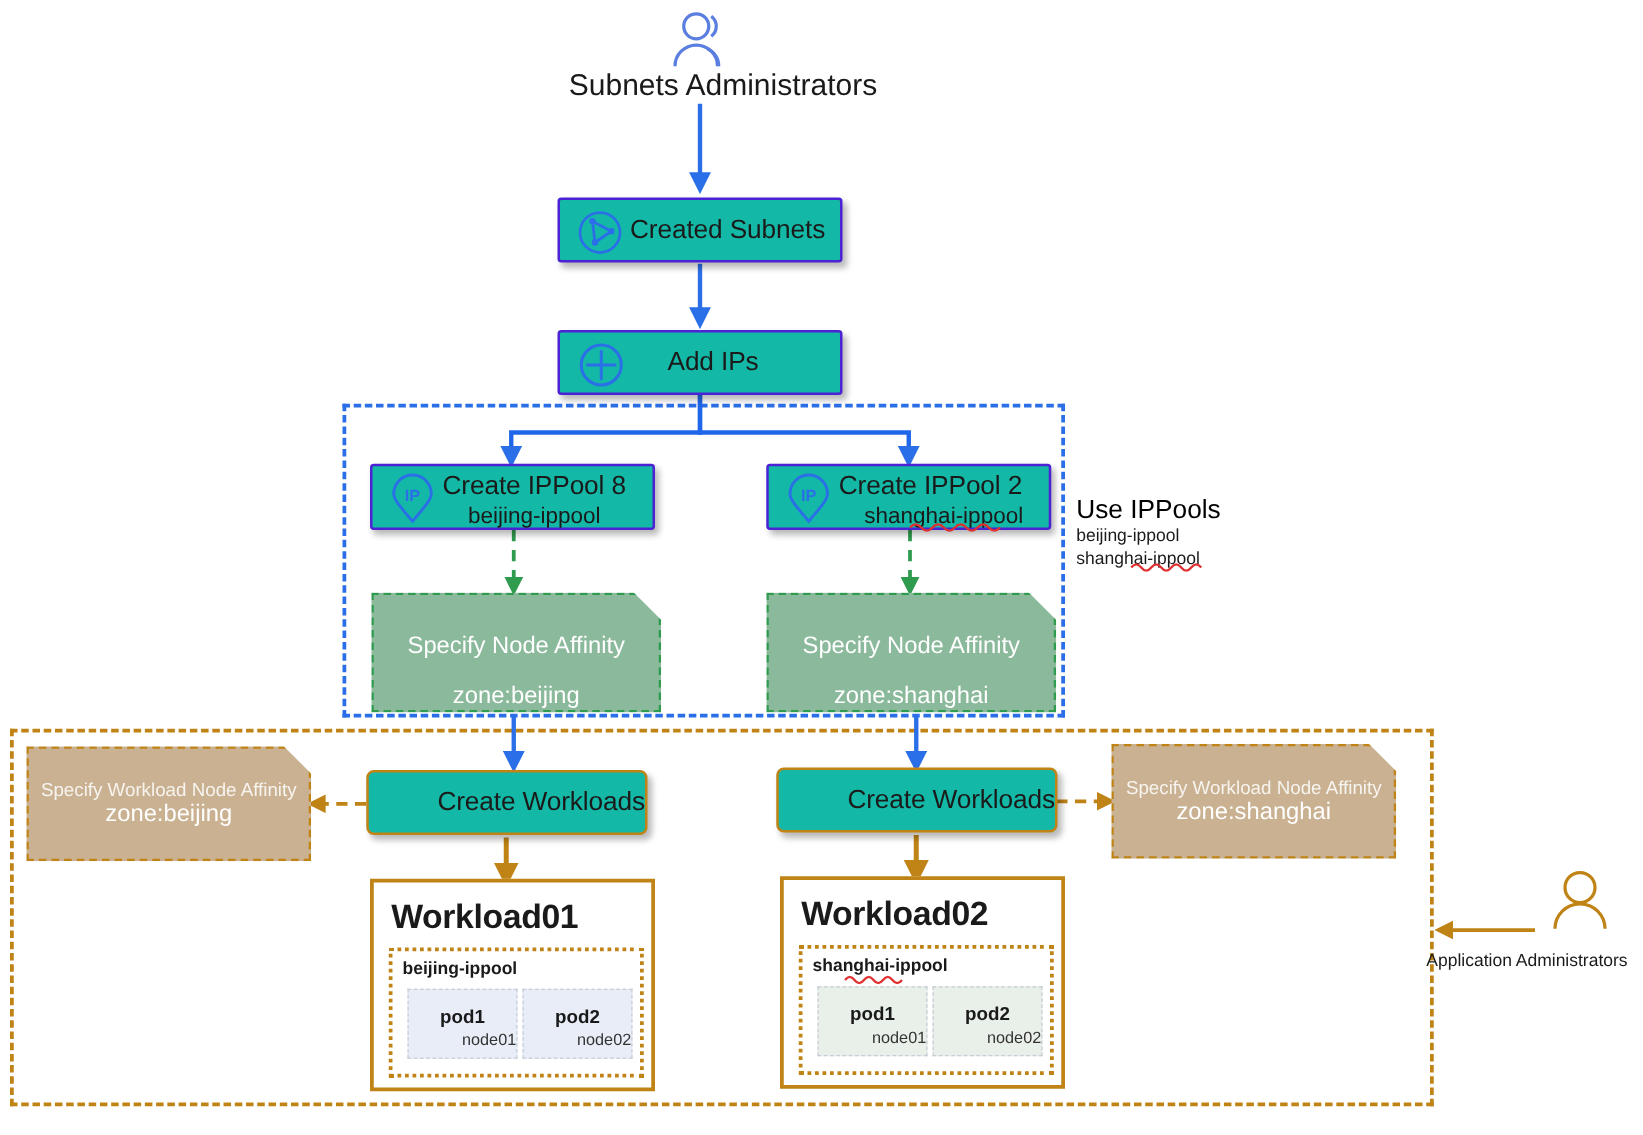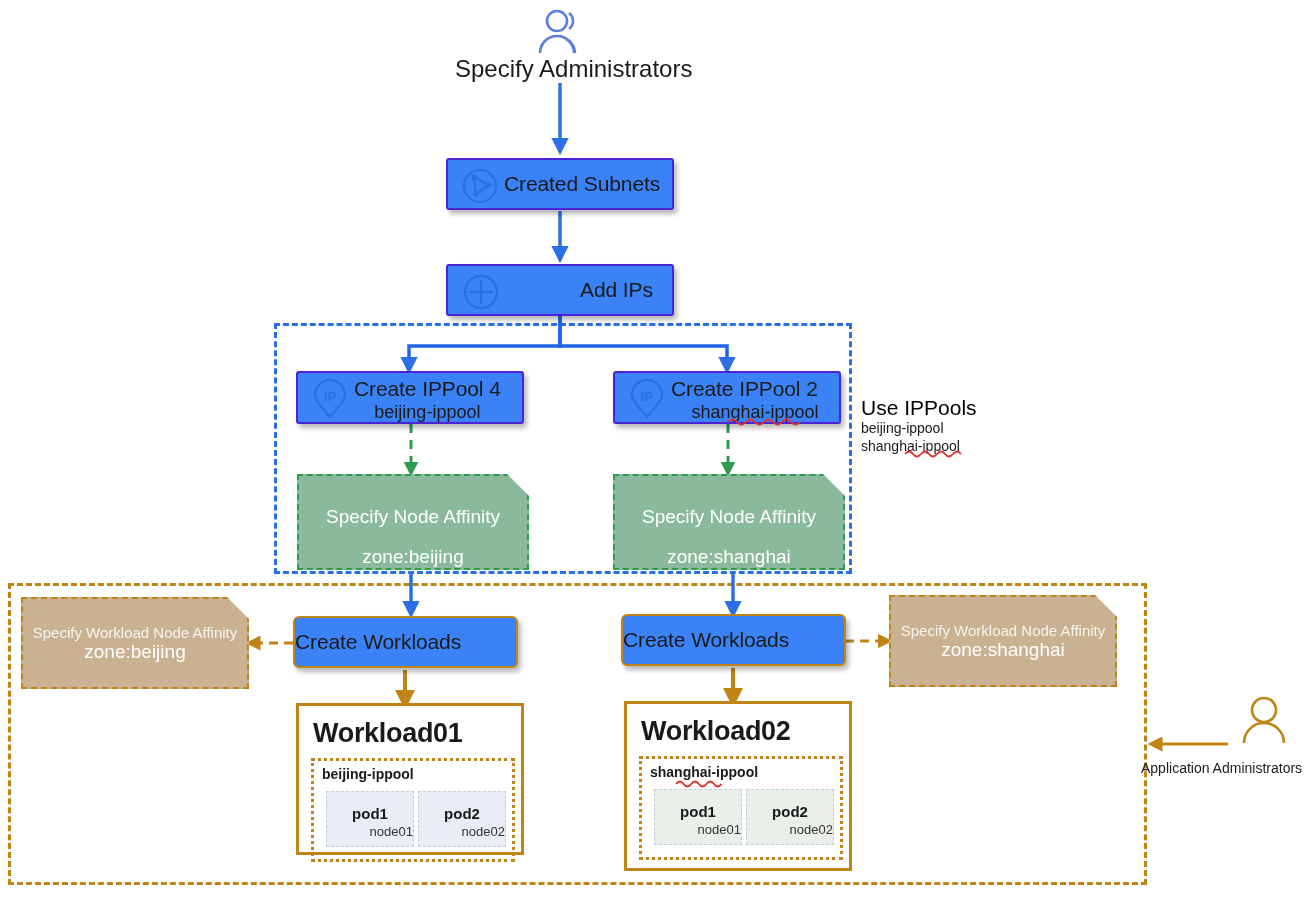--- a/index.html
+++ b/index.html
@@ -17,35 +17,34 @@
     height: 908px;
     background: #ffffff;
     overflow: hidden;
   }
   .abs { position: absolute; }
 
   
   .node {
     position: absolute;
     box-sizing: border-box;
-    background: #3b82f6;
+    background: #14b8a6;
     display: flex;
     align-items: center;
     border-radius: 3px;
   }
   .node-blue {
     border: 2.5px solid #4b23d4;
     box-shadow: 3px 4px 5px rgba(0,0,0,0.28);
-    padding-left: 46px;
   }
   .node-orange {
     border: 2.5px solid #bf8316;
     border-radius: 6px;
     box-shadow: 3px 4px 5px rgba(0,0,0,0.28);
-    justify-content: flex-start;
+    justify-content: flex-end;
   }
   .node-label {
     color: #1a1a1a;
     font-size: 21px;
     letter-spacing: -0.1px;
     white-space: nowrap;
   }
   .node-sublabel {
     color: #1a1a1a;
     font-size: 18px;
@@ -243,21 +242,21 @@
   </svg>
 
   <div class="abs" style="left:535px; top:8px; width:56px; height:48px;">
     <svg width="56" height="48" viewBox="0 0 56 48">
       <circle cx="22" cy="13" r="10" fill="none" stroke="#5b7fe0" stroke-width="2.6"></circle>
       <path d="M 5 45 a 17 17 0 0 1 34 0" fill="none" stroke="#5b7fe0" stroke-width="2.6"></path>
       <path d="M 34 5 a 10 10 0 0 1 0 16" fill="none" stroke="#5b7fe0" stroke-width="2.6"></path>
       <path d="M 40 45 a 15 15 0 0 0 -9 -14" fill="none" stroke="#5b7fe0" stroke-width="2.6"></path>
     </svg>
   </div>
-  <div class="persona-label" style="left:455px; top:55px; font-size:24px;">Specify Administrators</div>
+  <div class="persona-label" style="left:455px; top:55px; font-size:24px;">Subnets Administrators</div>
 
   <div class="node node-blue" style="left:446px; top:158px; width:228px; height:52px; padding-left:12px;">
     <span class="abs" style="left:14px; top:8px;">
       <svg width="36" height="36" viewBox="0 0 36 36">
         <circle cx="18" cy="18" r="16" fill="none" stroke="#2b6fe8" stroke-width="2.2"></circle>
         <path d="M 12 9 L 27 17 L 14 26 Z" fill="none" stroke="#2b6fe8" stroke-width="2.2" stroke-linejoin="round"></path>
         <circle cx="12" cy="9" r="2.6" fill="#2b6fe8"></circle>
         <circle cx="27" cy="17" r="2.6" fill="#2b6fe8"></circle>
         <circle cx="14" cy="26" r="2.6" fill="#2b6fe8"></circle>
       </svg>
@@ -276,21 +275,21 @@
   </div>
 
   <div class="node node-blue" style="left:296px; top:371px; width:228px; height:53px;">
     <span class="abs" style="left:14px; top:8px;">
       <svg width="36" height="38" viewBox="0 0 36 38">
         <path d="M 18 36 C 6 22 3 18 3 14 A 15 15 0 0 1 33 14 C 33 18 30 22 18 36 Z" fill="none" stroke="#2b6fe8" stroke-width="2.3"></path>
         <text x="18" y="20" font-family="Liberation Sans, sans-serif" font-size="13" font-weight="bold" fill="#2b6fe8" text-anchor="middle">IP</text>
       </svg>
     </span>
     <div class="abs" style="left:56px; top:4px;">
-      <div class="node-label">Create IPPool 4</div>
+      <div class="node-label">Create IPPool 8</div>
       <div class="node-sublabel" style="margin-top:1px; text-align:center;">beijing-ippool</div>
     </div>
   </div>
 
   <div class="node node-blue" style="left:613px; top:371px; width:228px; height:53px;">
     <span class="abs" style="left:14px; top:8px;">
       <svg width="36" height="38" viewBox="0 0 36 38">
         <path d="M 18 36 C 6 22 3 18 3 14 A 15 15 0 0 1 33 14 C 33 18 30 22 18 36 Z" fill="none" stroke="#2b6fe8" stroke-width="2.3"></path>
         <text x="18" y="20" font-family="Liberation Sans, sans-serif" font-size="13" font-weight="bold" fill="#2b6fe8" text-anchor="middle">IP</text>
       </svg>
@@ -336,21 +335,21 @@
   </div>
 
   <div class="node node-orange" style="left:293px; top:616px; width:225px; height:52px;">
     <span class="node-label">Create Workloads</span>
   </div>
 
   <div class="node node-orange" style="left:621px; top:614px; width:225px; height:52px;">
     <span class="node-label">Create Workloads</span>
   </div>
 
-  <div class="workload" style="left:296px; top:703px; width:228px; height:152px;">
+  <div class="workload" style="left:296px; top:703px; width:228px; height:170px;">
     <div class="workload-title">Workload01</div>
 
     <div class="pool-box" style="left:12px; top:52px; width:204px; height:104px;">
       <div class="pool-name">beijing-ippool</div>
 
       <div class="pod pod-blue" style="left:12px; top:30px; width:88px; height:56px;">
         <div class="pod-name">pod1</div>
         <div class="pod-node">node01</div>
       </div>
 

